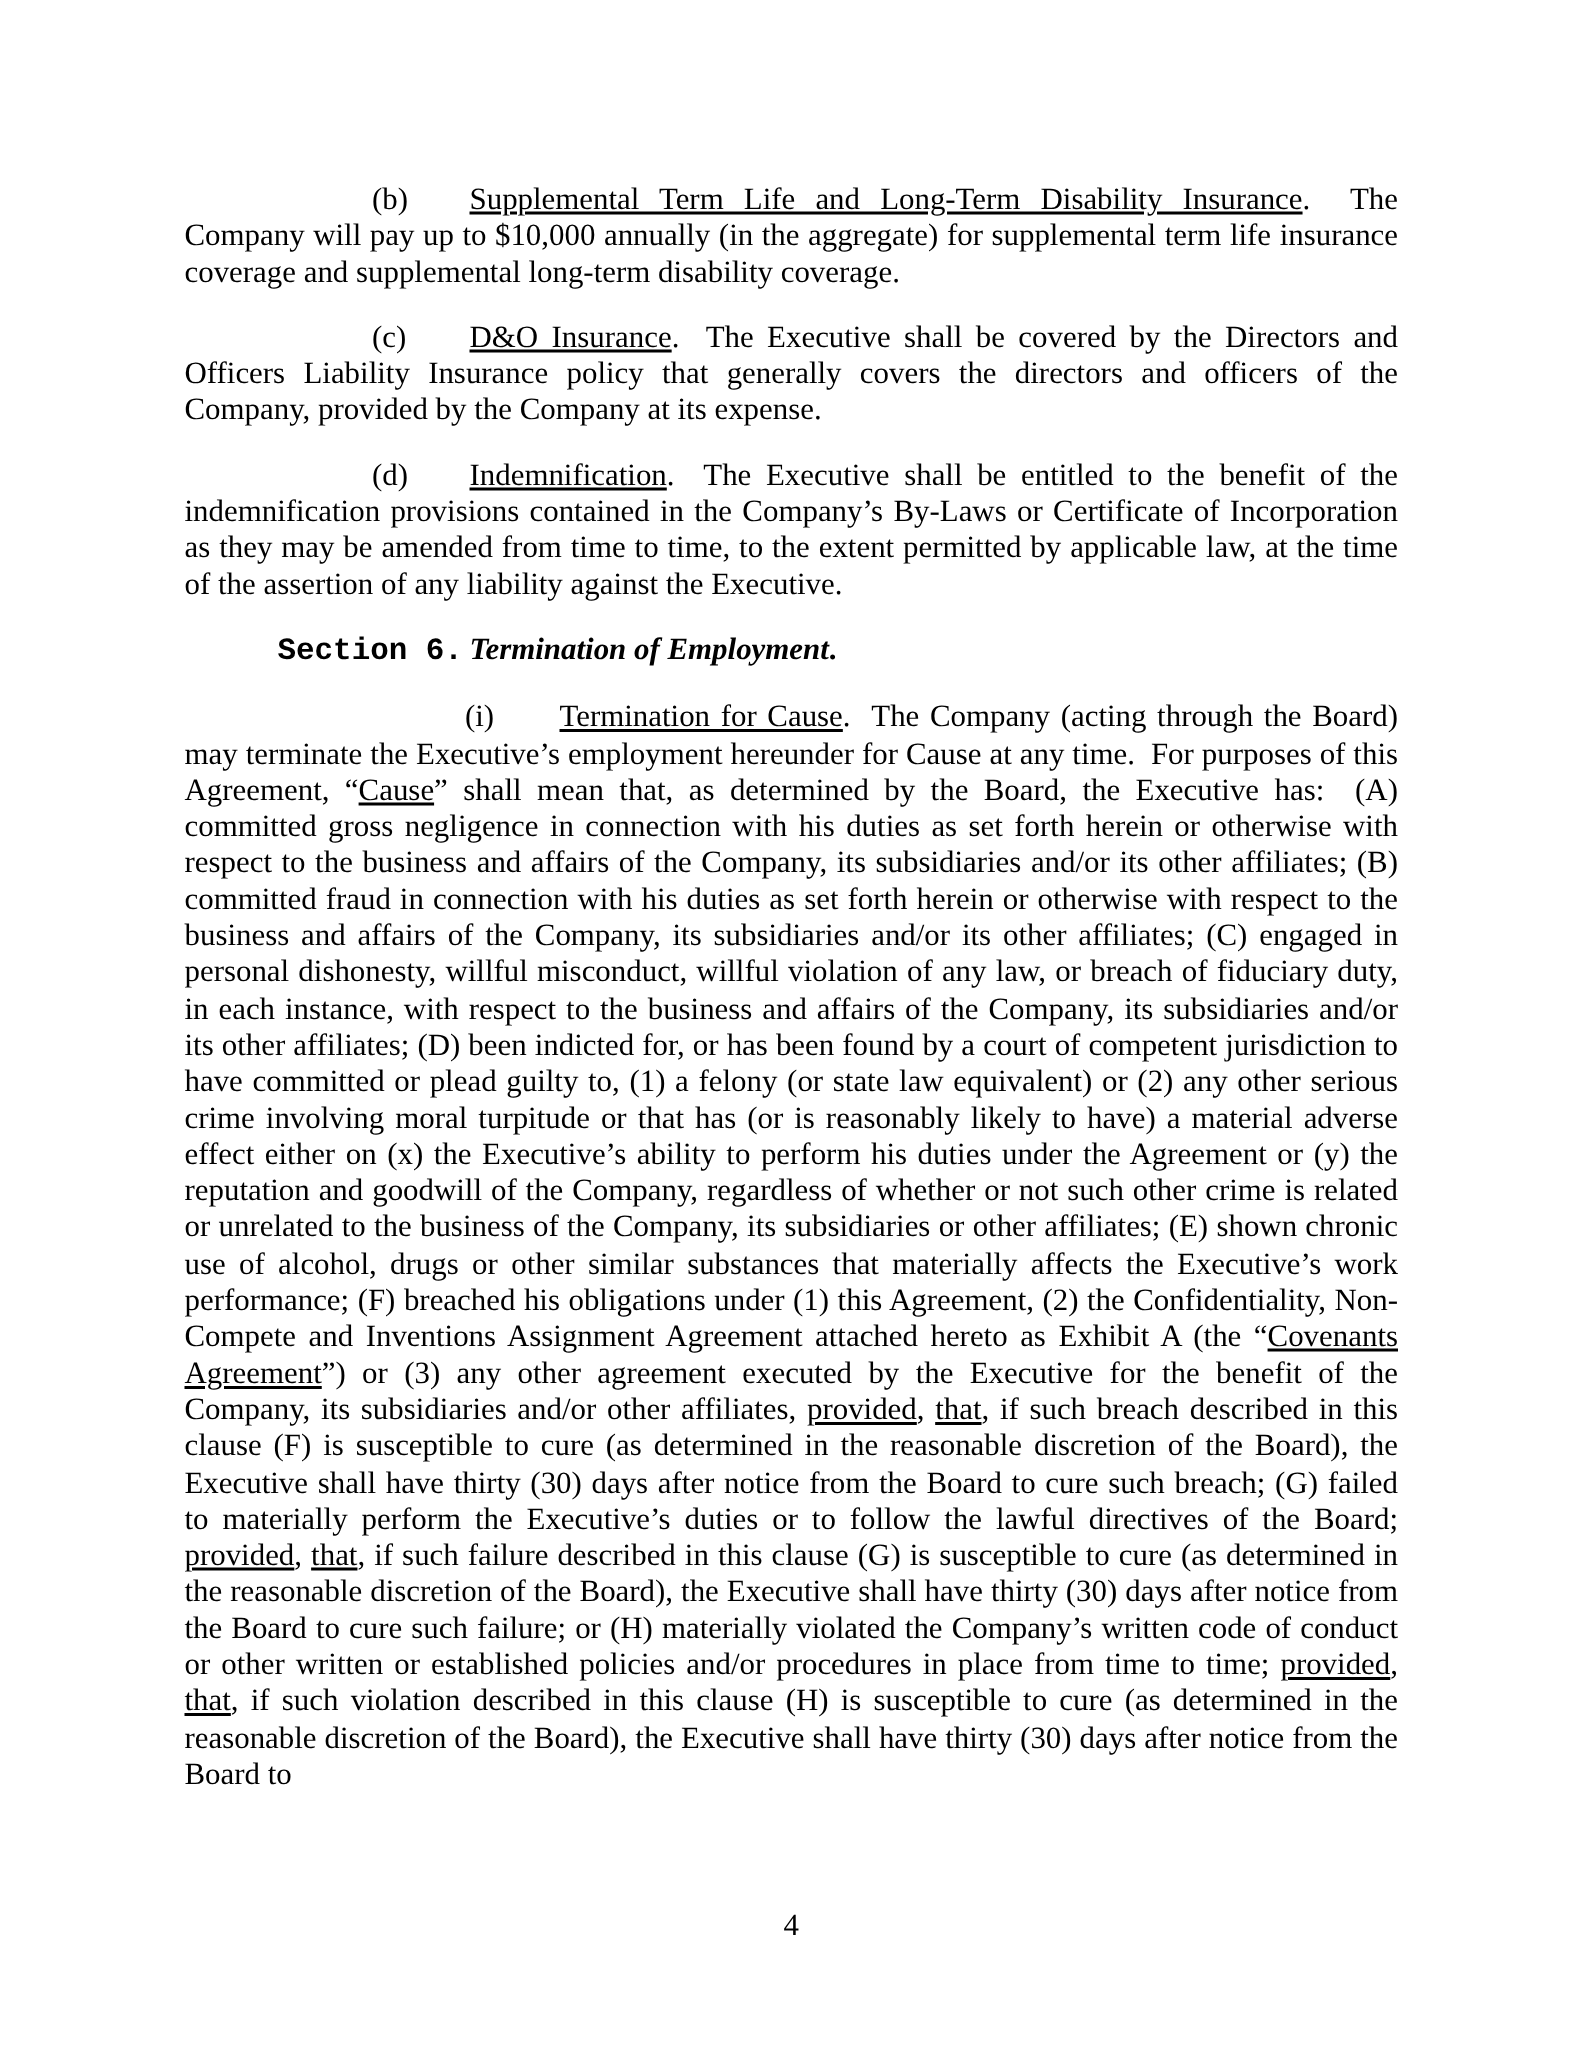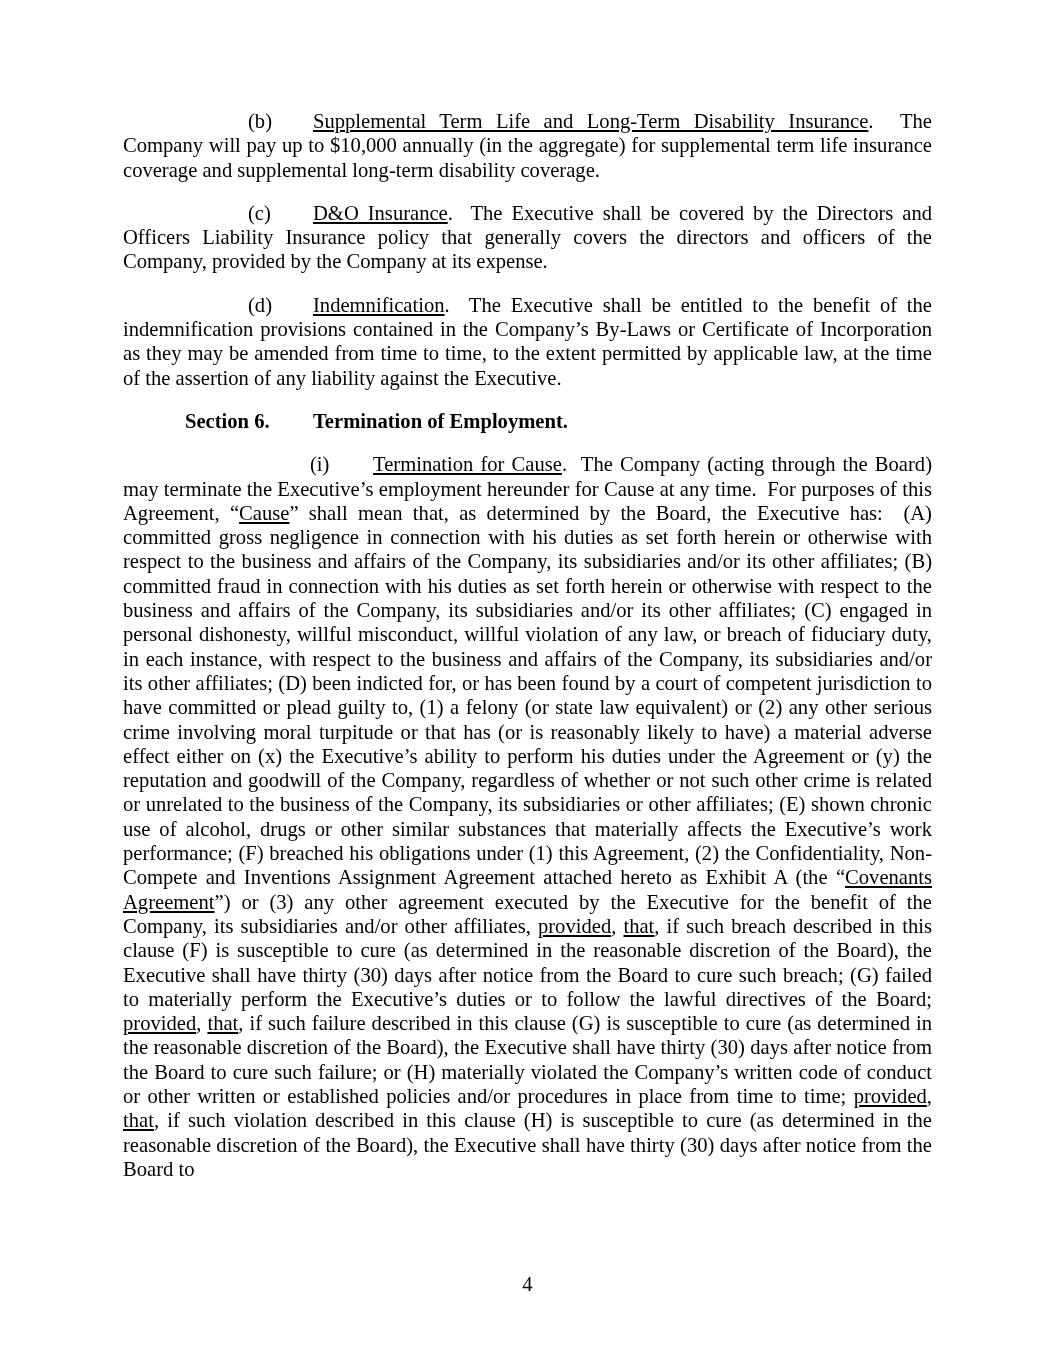--- a/index.html
+++ b/index.html
@@ -10,52 +10,52 @@
     background: #ffffff;
     color: #000000;
     font-family: "Liberation Serif", "DejaVu Serif", serif;
     font-size: 20.6px;
     line-height: 24.3px;
     overflow: hidden;
   }
   .content {
     position: absolute;
     left: 123px;
-    top: 109px;
+    top: 121px;
     width: 809px;
   }
   p.para {
     margin: 0 0 19px 0;
     text-align: justify;
     hyphens: none;
   }
   .label {
     display: inline-block;
     text-indent: 0;
   }
   .run-n { }
   .run-u { text-decoration: underline; }
   .run-b { font-weight: bold; }
-  .run-bi { font-weight: bold; }
+  .run-bi { font-weight: bold; font-style: italic; }
   .label-b { font-weight: bold; }
   .footer {
     position: absolute;
     left: 0;
     right: 0;
     top: 1272px;
     text-align: center;
   }
 </style>
 </head>
 <body>
 
 <div class="page">
   <div class="content">
       <p class="para" style="text-indent: 125px;"><span class="label" style="width: 65px;">(b)</span><span class="run-u">Supplemental Term Life and Long-Term Disability Insurance</span><span class="run-n">.&nbsp; The Company will pay up to $10,000 annually (in the aggregate) for supplemental term life insurance coverage and supplemental long-term disability coverage.</span></p>
       <p class="para" style="text-indent: 125px;"><span class="label" style="width: 65px;">(c)</span><span class="run-u">D&amp;O Insurance</span><span class="run-n">.&nbsp; The Executive shall be covered by the Directors and Officers Liability Insurance policy that generally covers the directors and officers of the Company, provided by the Company at its expense.</span></p>
       <p class="para" style="text-indent: 125px;"><span class="label" style="width: 65px;">(d)</span><span class="run-u">Indemnification</span><span class="run-n">.&nbsp; The Executive shall be entitled to the benefit of the indemnification provisions contained in the Company’s By-Laws or Certificate of Incorporation as they may be amended from time to time, to the extent permitted by applicable law, at the time of the assertion of any liability against the Executive.</span></p>
-      <p class="para" style="text-indent: 62px;"><span class="label label-b" style="width: 128px;">Section 6.</span><span class="run-bi">Termination of Employment</span><span class="run-b">.</span></p>
+      <p class="para" style="text-indent: 62px;"><span class="label label-b" style="width: 128px; font-family: Liberation Mono, monospace;">Section 6.</span><span class="run-bi">Termination of Employment</span><span class="run-b">.</span></p>
       <p class="para" style="text-indent: 187px;"><span class="label" style="width: 63px;">(i)</span><span class="run-u">Termination for Cause</span><span class="run-n">.&nbsp; The Company (acting through the Board) may terminate the Executive’s employment hereunder for Cause at any time.&nbsp; For purposes of this Agreement, “</span><span class="run-u">Cause</span><span class="run-n">” shall mean that, as determined by the Board, the Executive has:&nbsp; (A) committed gross negligence in connection with his duties as set forth herein or otherwise with respect to the business and affairs of the Company, its subsidiaries and/or its other affiliates; (B) committed fraud in connection with his duties as set forth herein or otherwise with respect to the business and affairs of the Company, its subsidiaries and/or its other affiliates; (C) engaged in personal dishonesty, willful misconduct, willful violation of any law, or breach of fiduciary duty, in each instance, with respect to the business and affairs of the Company, its subsidiaries and/or its other affiliates; (D) been indicted for, or has been found by a court of competent jurisdiction to have committed or plead guilty to, (1) a felony (or state law equivalent) or (2) any other serious crime involving moral turpitude or that has (or is reasonably likely to have) a material adverse effect either on (x) the Executive’s ability to perform his duties under the Agreement or (y) the reputation and goodwill of the Company, regardless of whether or not such other crime is related or unrelated to the business of the Company, its subsidiaries or other affiliates; (E) shown chronic use of alcohol, drugs or other similar substances that materially affects the Executive’s work performance; (F) breached his obligations under (1) this Agreement, (2) the Confidentiality, Non-Compete and Inventions Assignment Agreement attached hereto as Exhibit A (the “</span><span class="run-u">Covenants Agreement</span><span class="run-n">”) or (3) any other agreement executed by the Executive for the benefit of the Company, its subsidiaries and/or other affiliates, </span><span class="run-u">provided</span><span class="run-n">, </span><span class="run-u">that</span><span class="run-n">, if such breach described in this clause (F) is susceptible to cure (as determined in the reasonable discretion of the Board), the Executive shall have thirty (30) days after notice from the Board to cure such breach; (G) failed to materially perform the Executive’s duties or to follow the lawful directives of the Board; </span><span class="run-u">provided</span><span class="run-n">, </span><span class="run-u">that</span><span class="run-n">, if such failure described in this clause (G) is susceptible to cure (as determined in the reasonable discretion of the Board), the Executive shall have thirty (30) days after notice from the Board to cure such failure; or (H) materially violated the Company’s written code of conduct or other written or established policies and/or procedures in place from time to time; </span><span class="run-u">provided</span><span class="run-n">, </span><span class="run-u">that</span><span class="run-n">, if such violation described in this clause (H) is susceptible to cure (as determined in the reasonable discretion of the Board), the Executive shall have thirty (30) days after notice from the Board to</span></p>
     </div>
   <div class="footer">
     <span>4</span>
   </div>
 </div>
 
 </body></html>

